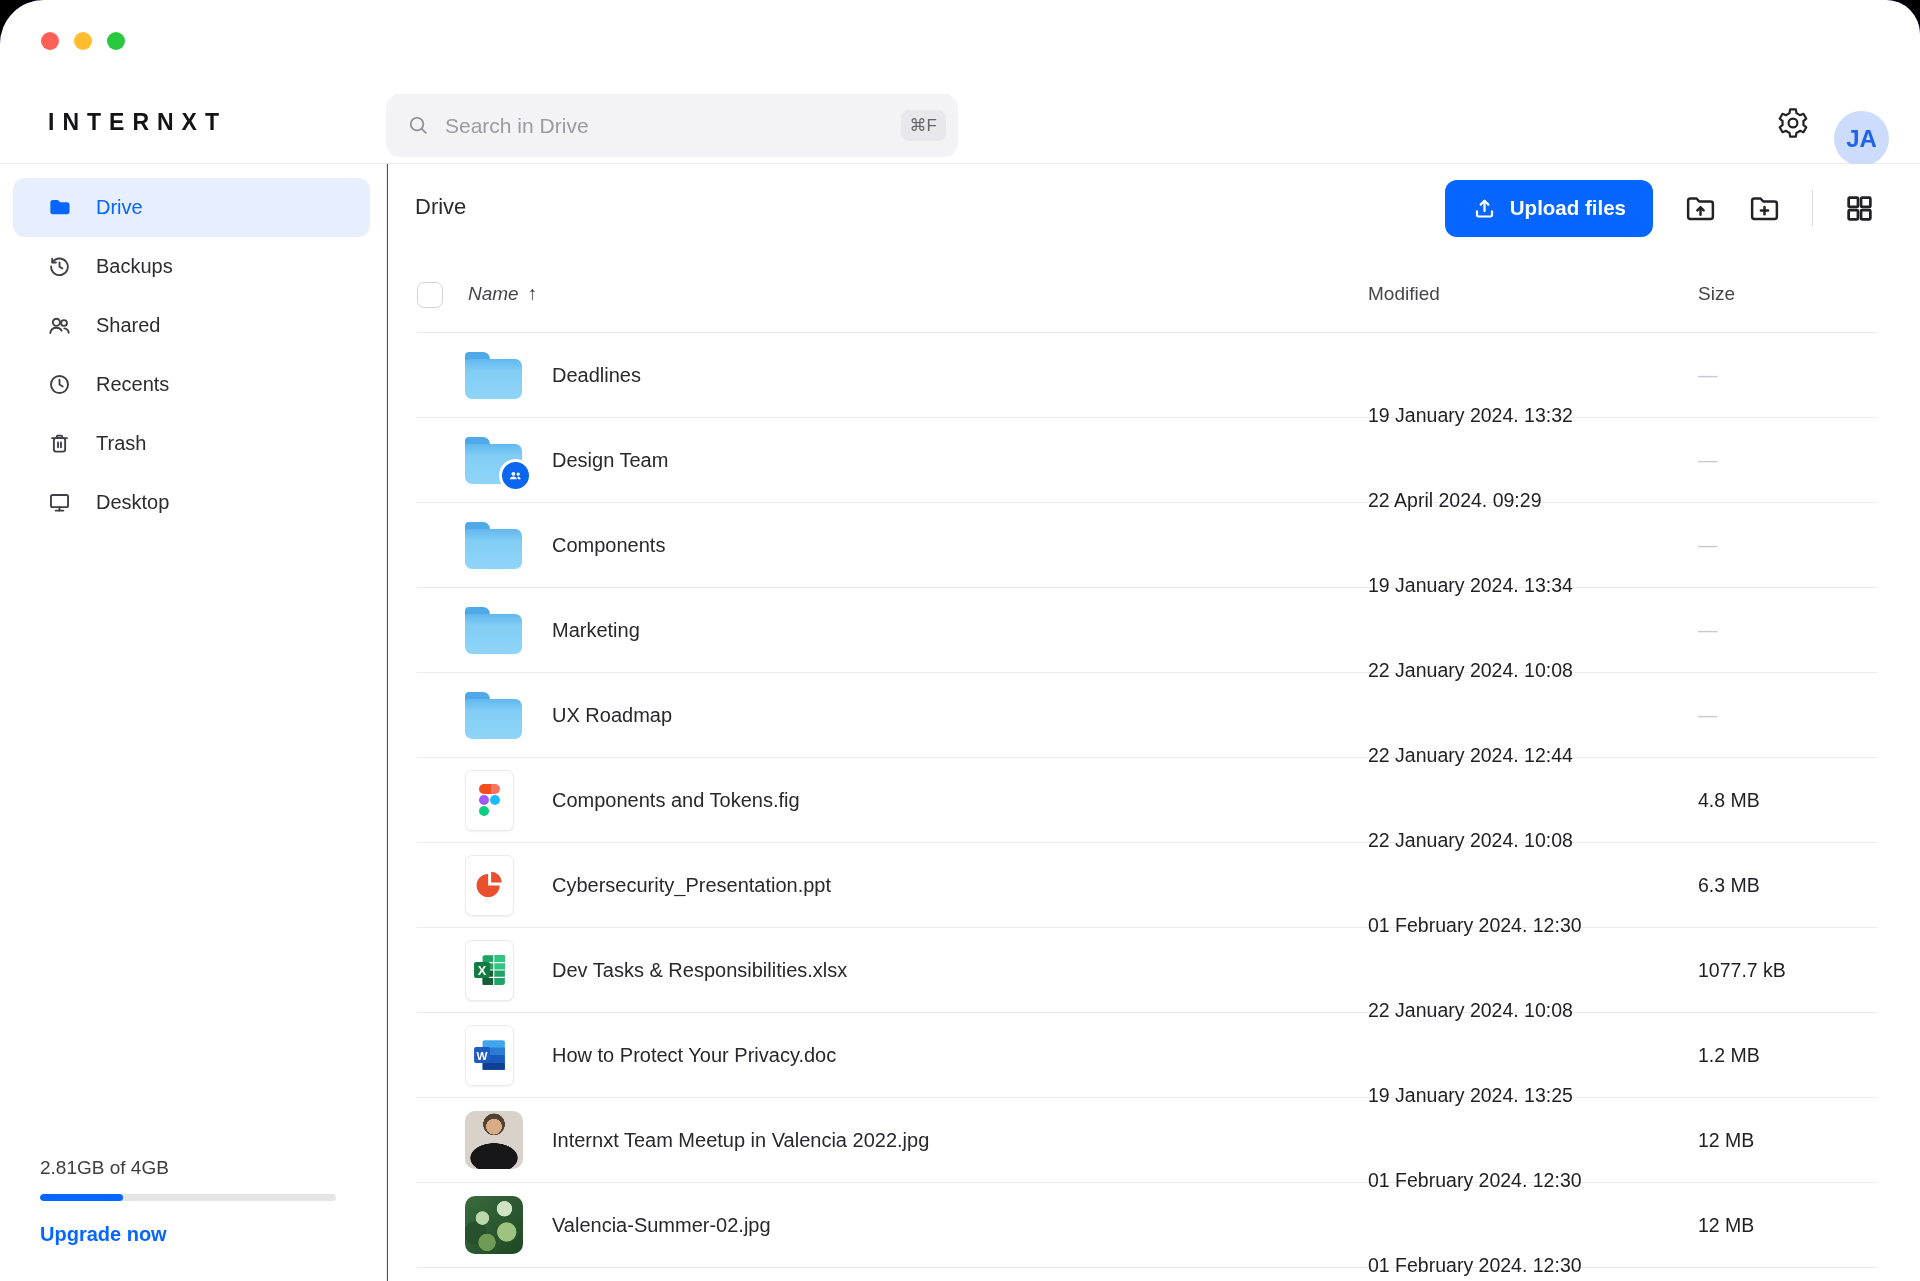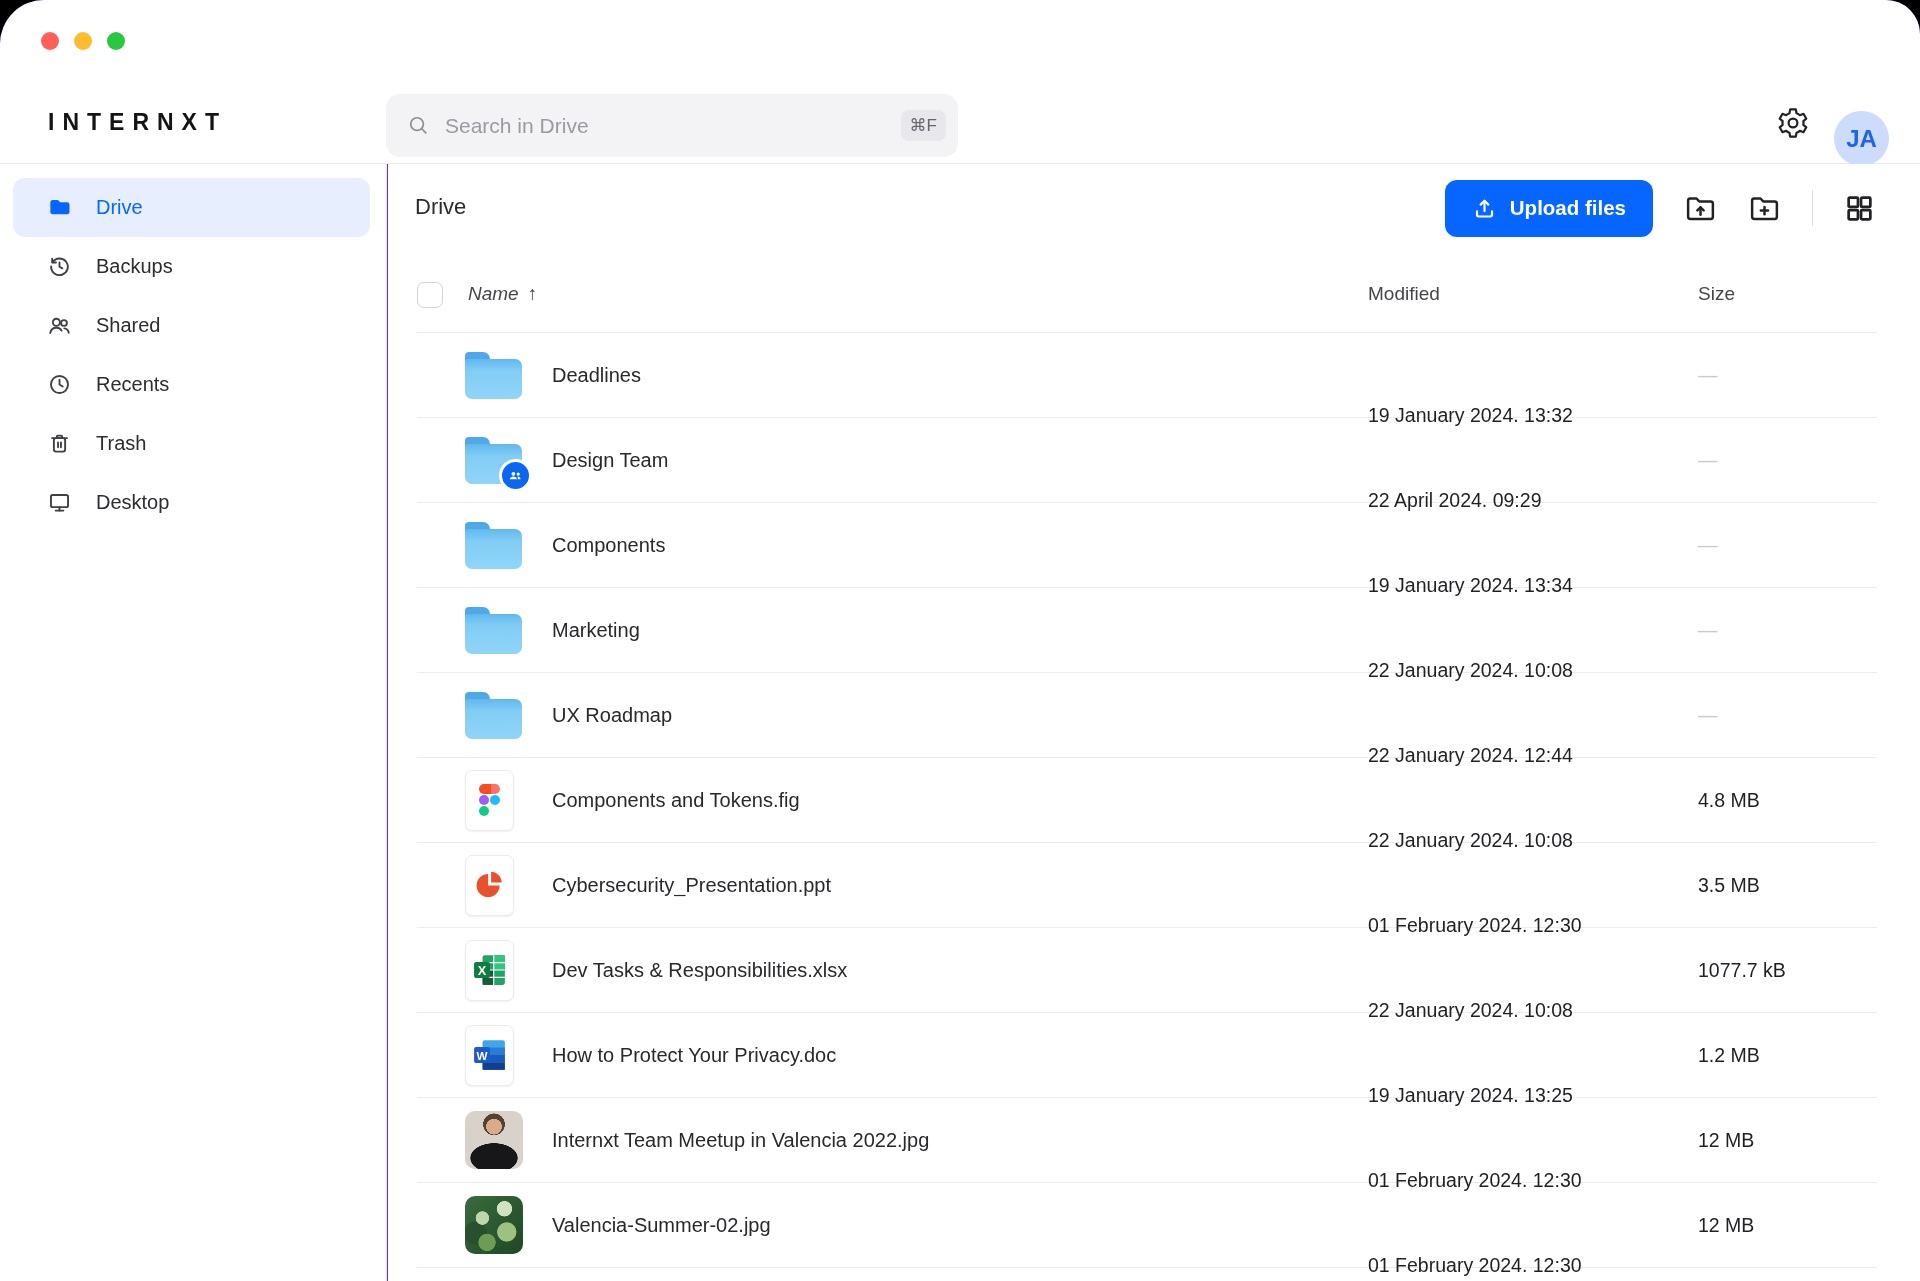--- a/index.html
+++ b/index.html
@@ -178,20 +178,27 @@
         </div>
         <div class="nav-item">
           <svg width="25" height="25" viewBox="0 0 24 24" fill="none" stroke="#3f3f46" stroke-width="1.8" stroke-linecap="round" stroke-linejoin="round">
             <rect x="3.8" y="4.8" width="16.4" height="11.6" rx="1.6"></rect>
             <path d="M12 16.4v3.4"></path>
             <path d="M8.3 19.8h7.4"></path>
           </svg>
           <span class="lbl">Desktop</span>
         </div>
       </div>
+    <div class="storage">
+      <div class="usage">2.81GB of 4GB</div>
+      <div class="bar">
+          <div class="bar-fill" style="width: 28%;"></div>
+        </div>
+      <a class="upgrade">Upgrade now</a>
+    </div>
   </div>
 
   <div class="main">
     <div class="page-title">Drive</div>
 
     <div class="toolbar">
       <button class="upload-btn">
         <svg width="25" height="25" viewBox="0 0 24 24" fill="none" stroke="#fff" stroke-width="2.1" stroke-linecap="round" stroke-linejoin="round">
             <path d="M12 14.5V4.6"></path>
             <path d="M8.3 8.3 12 4.6l3.7 3.7"></path>
@@ -302,21 +309,21 @@
             <div class="cell-icon">
               <div class="file-card">
                 <svg width="33" height="33" viewBox="0 0 24 24">
                   <path d="M11 13V3.6A8.4 8.4 0 1 0 19.4 12H11z" fill="#e8502e"></path>
                   <path d="M13.2 9.8V2A8 8 0 0 1 21 9.8h-7.8z" fill="#e8502e"></path>
                 </svg>
               </div>
             </div>
             <div class="cell-name">Cybersecurity_Presentation.ppt</div>
             <div class="cell-mod">01 February 2024. 12:30</div>
-            <div class="cell-size">3.5 MB</div>
+            <div class="cell-size">6.3 MB</div>
           </div>
           <div class="row">
             <div class="cell-icon">
               <div class="file-card">
                 <svg width="34" height="32" viewBox="0 0 32 30">
                   <rect x="9" y="1" width="21" height="28" rx="2" fill="#21a366"></rect>
                   <rect x="19.5" y="1" width="10.5" height="14" fill="#33c481"></rect>
                   <rect x="9" y="15" width="10.5" height="14" fill="#185c37"></rect>
                   <path d="M9 8h21M9 15h21M9 22h21M19.5 1v28" stroke="#fff" stroke-width="1.1"></path>
                   <rect x="1" y="7.5" width="15" height="15" rx="1.8" fill="#107c41"></rect>

